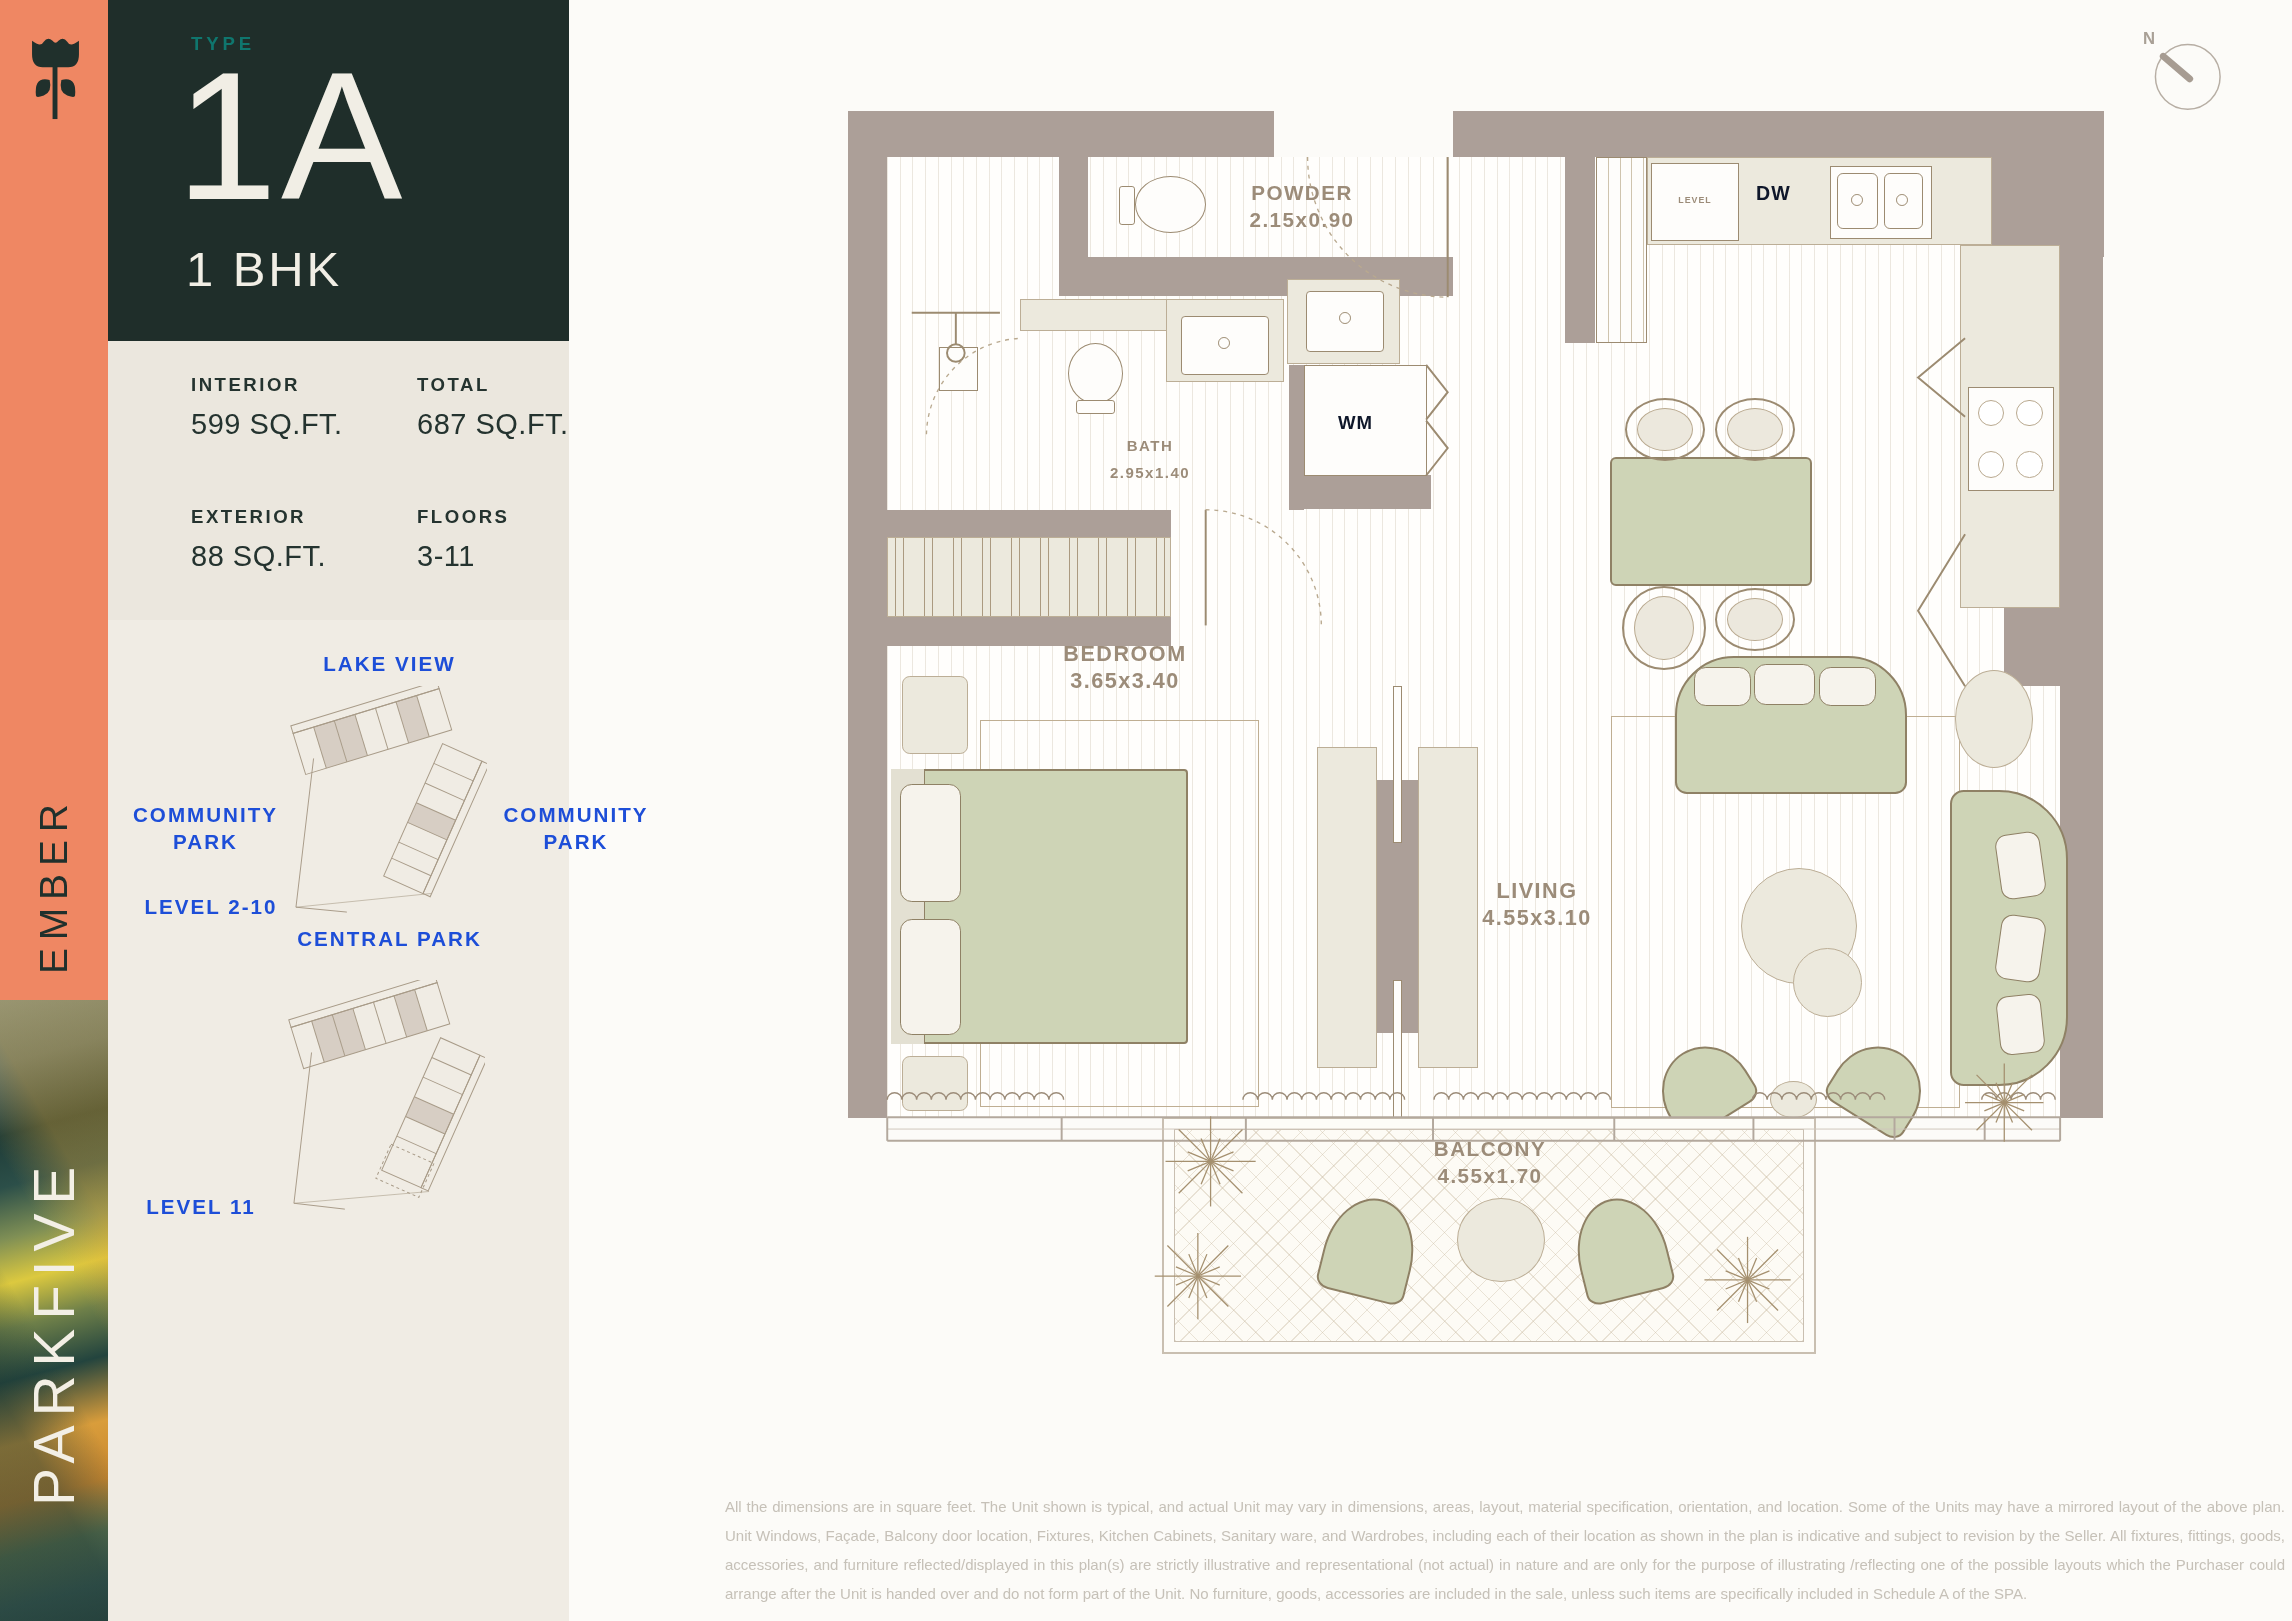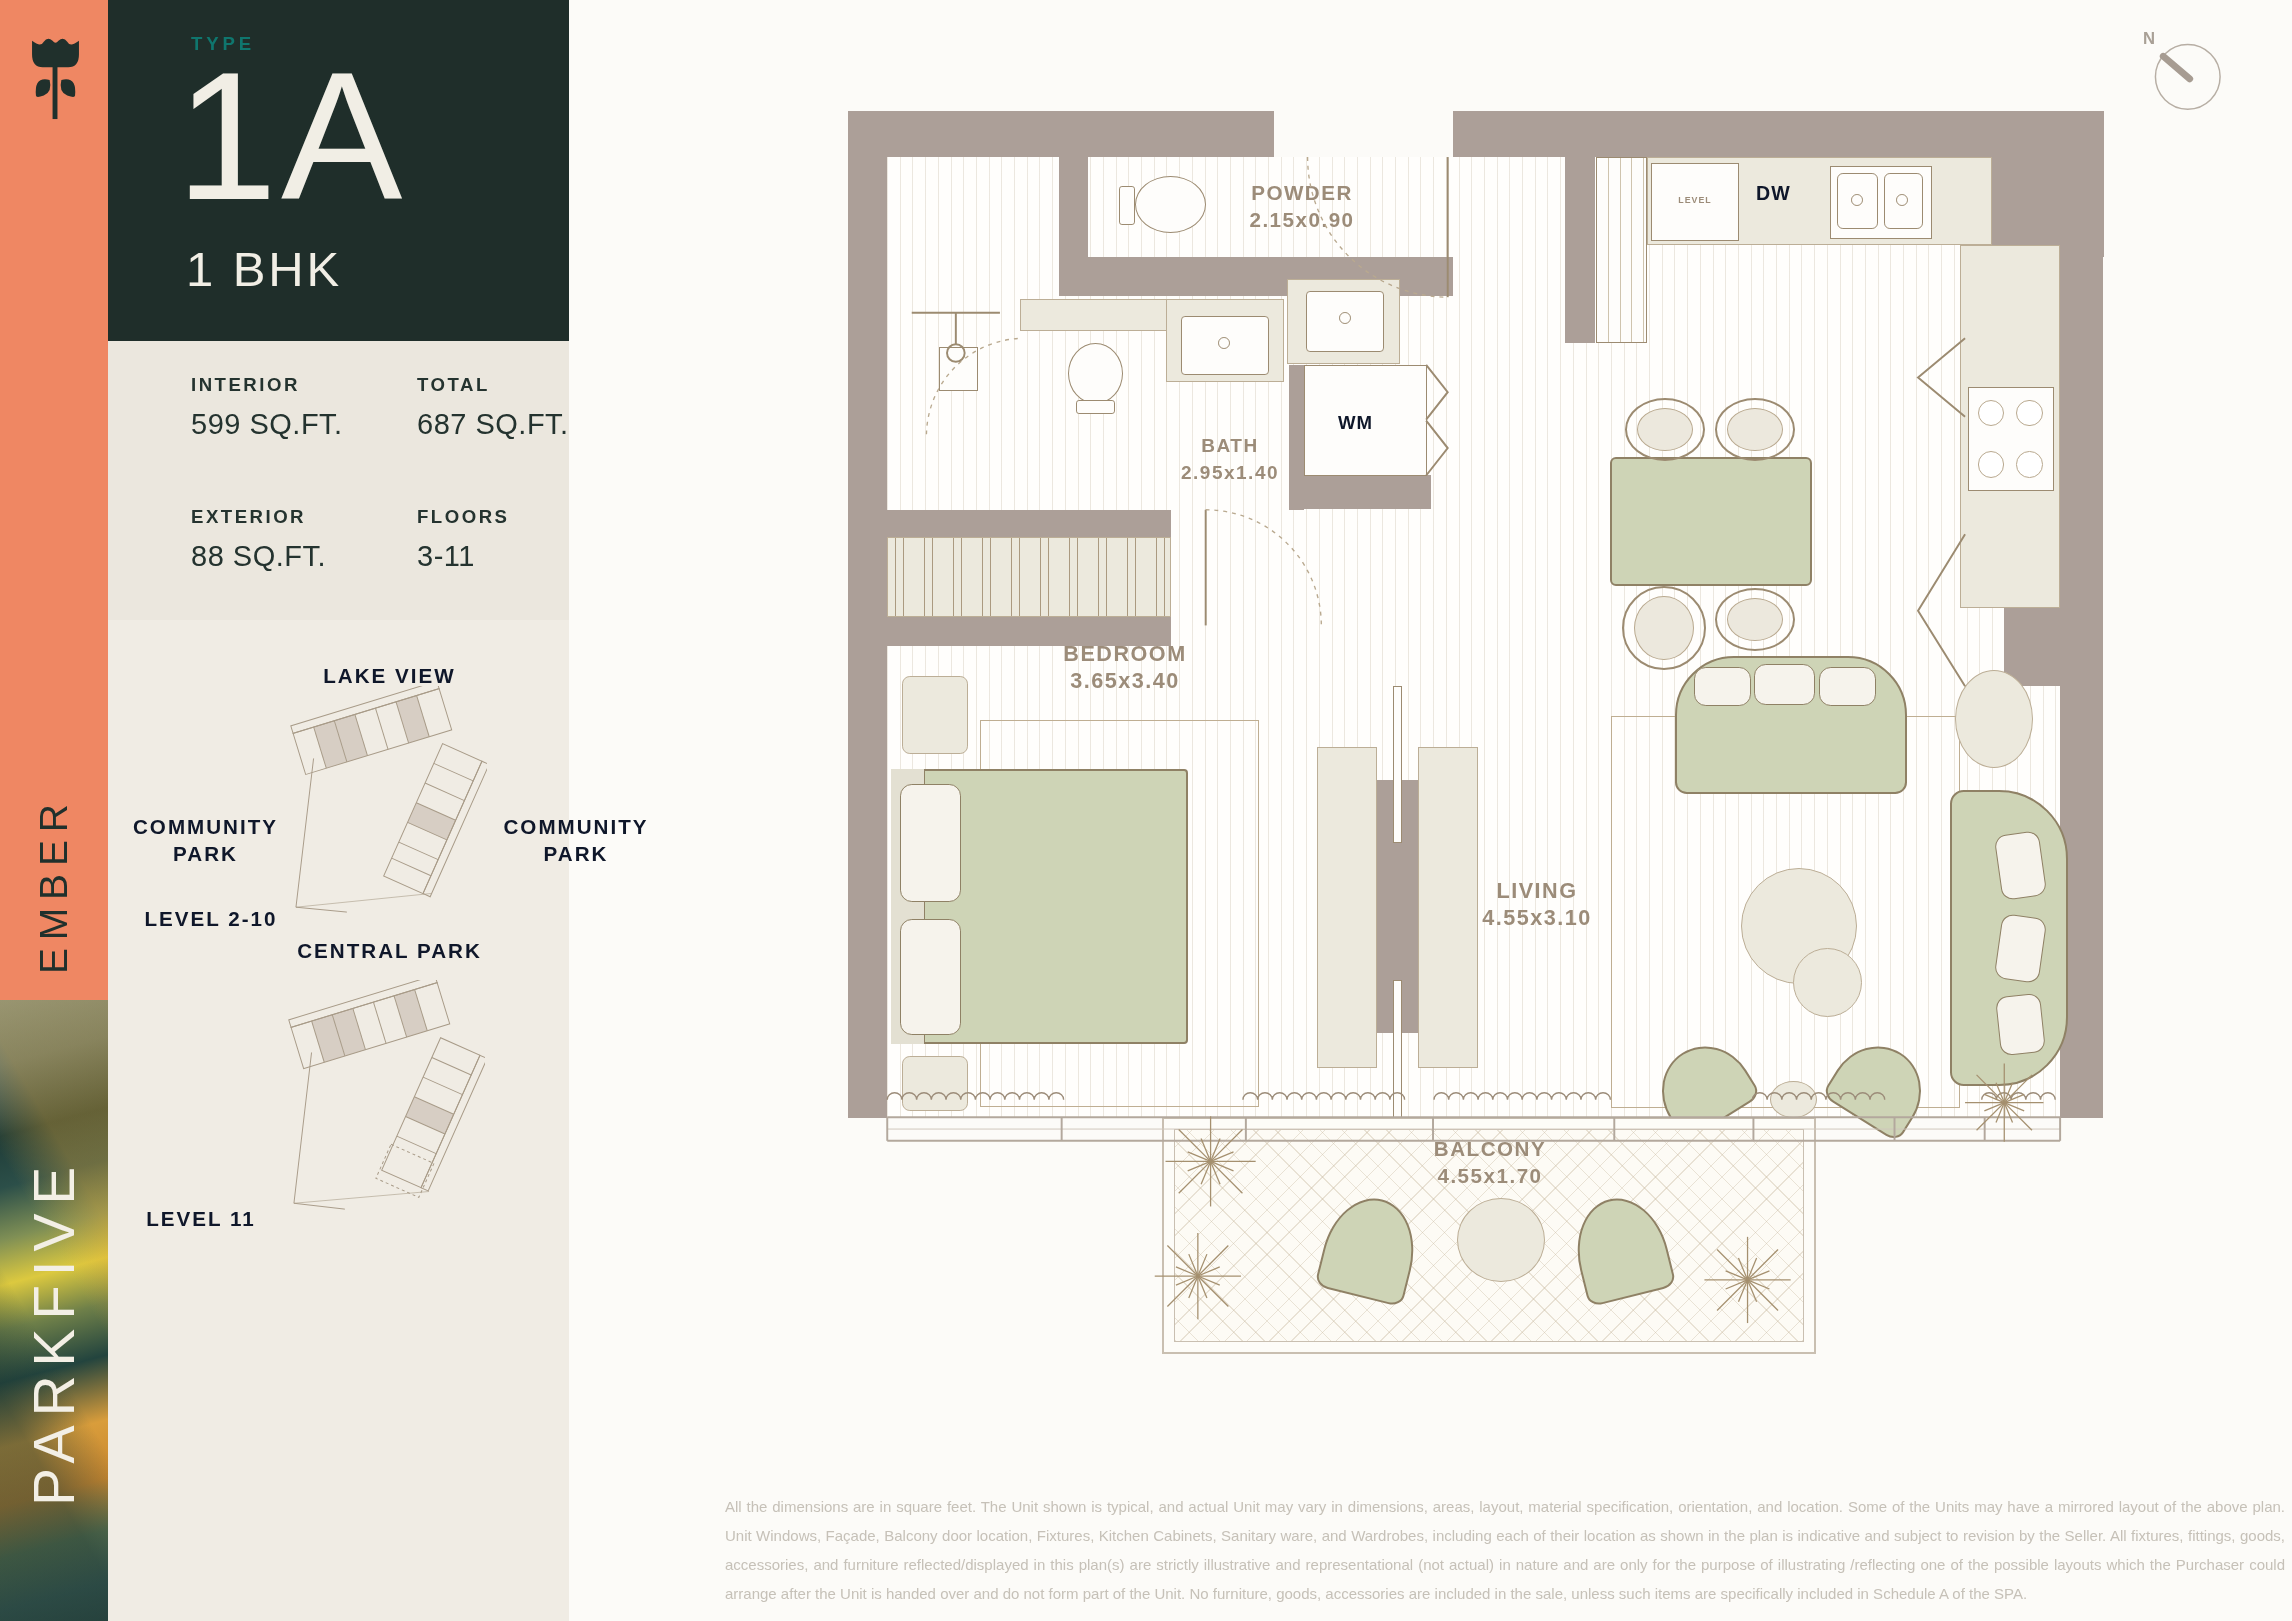--- a/index.html
+++ b/index.html
@@ -19,21 +19,21 @@
   .type-value{left:176px;top:45px;font-size:182px;line-height:1;letter-spacing:3.9px;color:#f1eee5;font-weight:normal;text-align:center;}
   .type-sub{left:186px;top:241px;font-size:49px;letter-spacing:2.9px;color:#f1eee5;}
   .stat-label{font-size:18.6px;letter-spacing:2.5px;font-weight:bold;color:#24332f;}
   .stat-value{font-size:29px;letter-spacing:0.5px;color:#24332f;margin-top:11.8px;}
   .vtext{writing-mode:vertical-rl;transform:rotate(180deg);}
   .ember{left:0;top:792px;width:108px;height:186px;display:flex;align-items:center;justify-content:center;
          font-size:39px;letter-spacing:7.8px;color:#20302c;}
   .parkfive{left:0;top:1057px;width:108px;height:549px;display:flex;align-items:center;justify-content:center;
          font-size:57px;letter-spacing:8.8px;color:#f3efe5;}
   
-  .site-label{font-size:20.6px;letter-spacing:2px;color:#0f172a;text-align:center;line-height:26.5px;font-weight:bold;margin-top:12px;}
+  .site-label{font-size:20.6px;letter-spacing:2px;color:#1d4ed8;text-align:center;line-height:26.5px;font-weight:bold;}
   
   .interior{background:#fffefc;background-image:repeating-linear-gradient(90deg,rgba(234,229,220,.9) 0 1px,transparent 1px 12.7px);}
   .wall{background:#ac9f98;}
   .counter{background:#ece9dd;border:1px solid #bcae96;box-sizing:border-box;}
   .whitebox{background:#fefdfb;border:1.5px solid #9c8b71;box-sizing:border-box;}
   .greenfur{background:#ced4b6;border:2px solid #8f8165;box-sizing:border-box;}
   .rug{border:1.5px solid #bfae92;box-sizing:border-box;}
   .plan-label{font-size:21.6px;letter-spacing:1.5px;color:#9c8c79;text-align:center;line-height:27.4px;font-weight:bold;}
   .small-label{font-size:18.6px;letter-spacing:1px;color:#0f172a;font-weight:bold;}
   .pillow{background:#f6f3ec;border:1.5px solid #8f8165;box-sizing:border-box;border-radius:11.8px;}
@@ -270,21 +270,21 @@
     <div class="lattice" style="position:absolute;left:9.8px;top:9.8px;right:9.8px;bottom:9.8px;border:1px solid #c9bfb1;"></div>
   </div>
   <div class="abs fan-chair" style="left:1325px;top:1198px;width:90px;height:100px;transform:rotate(14deg);"></div>
   <div class="abs counter circle" style="left:1457px;top:1198px;width:88px;height:84px;"></div>
   <div class="abs fan-chair" style="left:1576px;top:1198px;width:90px;height:100px;transform:rotate(-14deg);"></div>
 
   <div class="abs plan-label" style="left:1204px;top:179px;width:196px;font-size:20.6px;">
     <div>POWDER</div>
       <div>2.15x0.90</div>
   </div>
-  <div class="abs plan-label" style="left:1132px;top:432px;width:196px;font-size:19px;">
+  <div class="abs plan-label" style="left:1052px;top:432px;width:196px;font-size:15px;">
     <div>BATH</div>
       <div>2.95x1.40</div>
   </div>
   <div class="abs small-label" style="left:1338px;top:412px;">WM</div>
   <div class="abs small-label" style="left:1756px;top:182px;font-size:19.6px;">DW</div>
   <div class="abs plan-label" style="left:1027px;top:640px;width:196px;">
     <div>BEDROOM</div>
       <div>3.65x3.40</div>
   </div>
   <div class="abs plan-label" style="left:1439px;top:877px;width:196px;">

